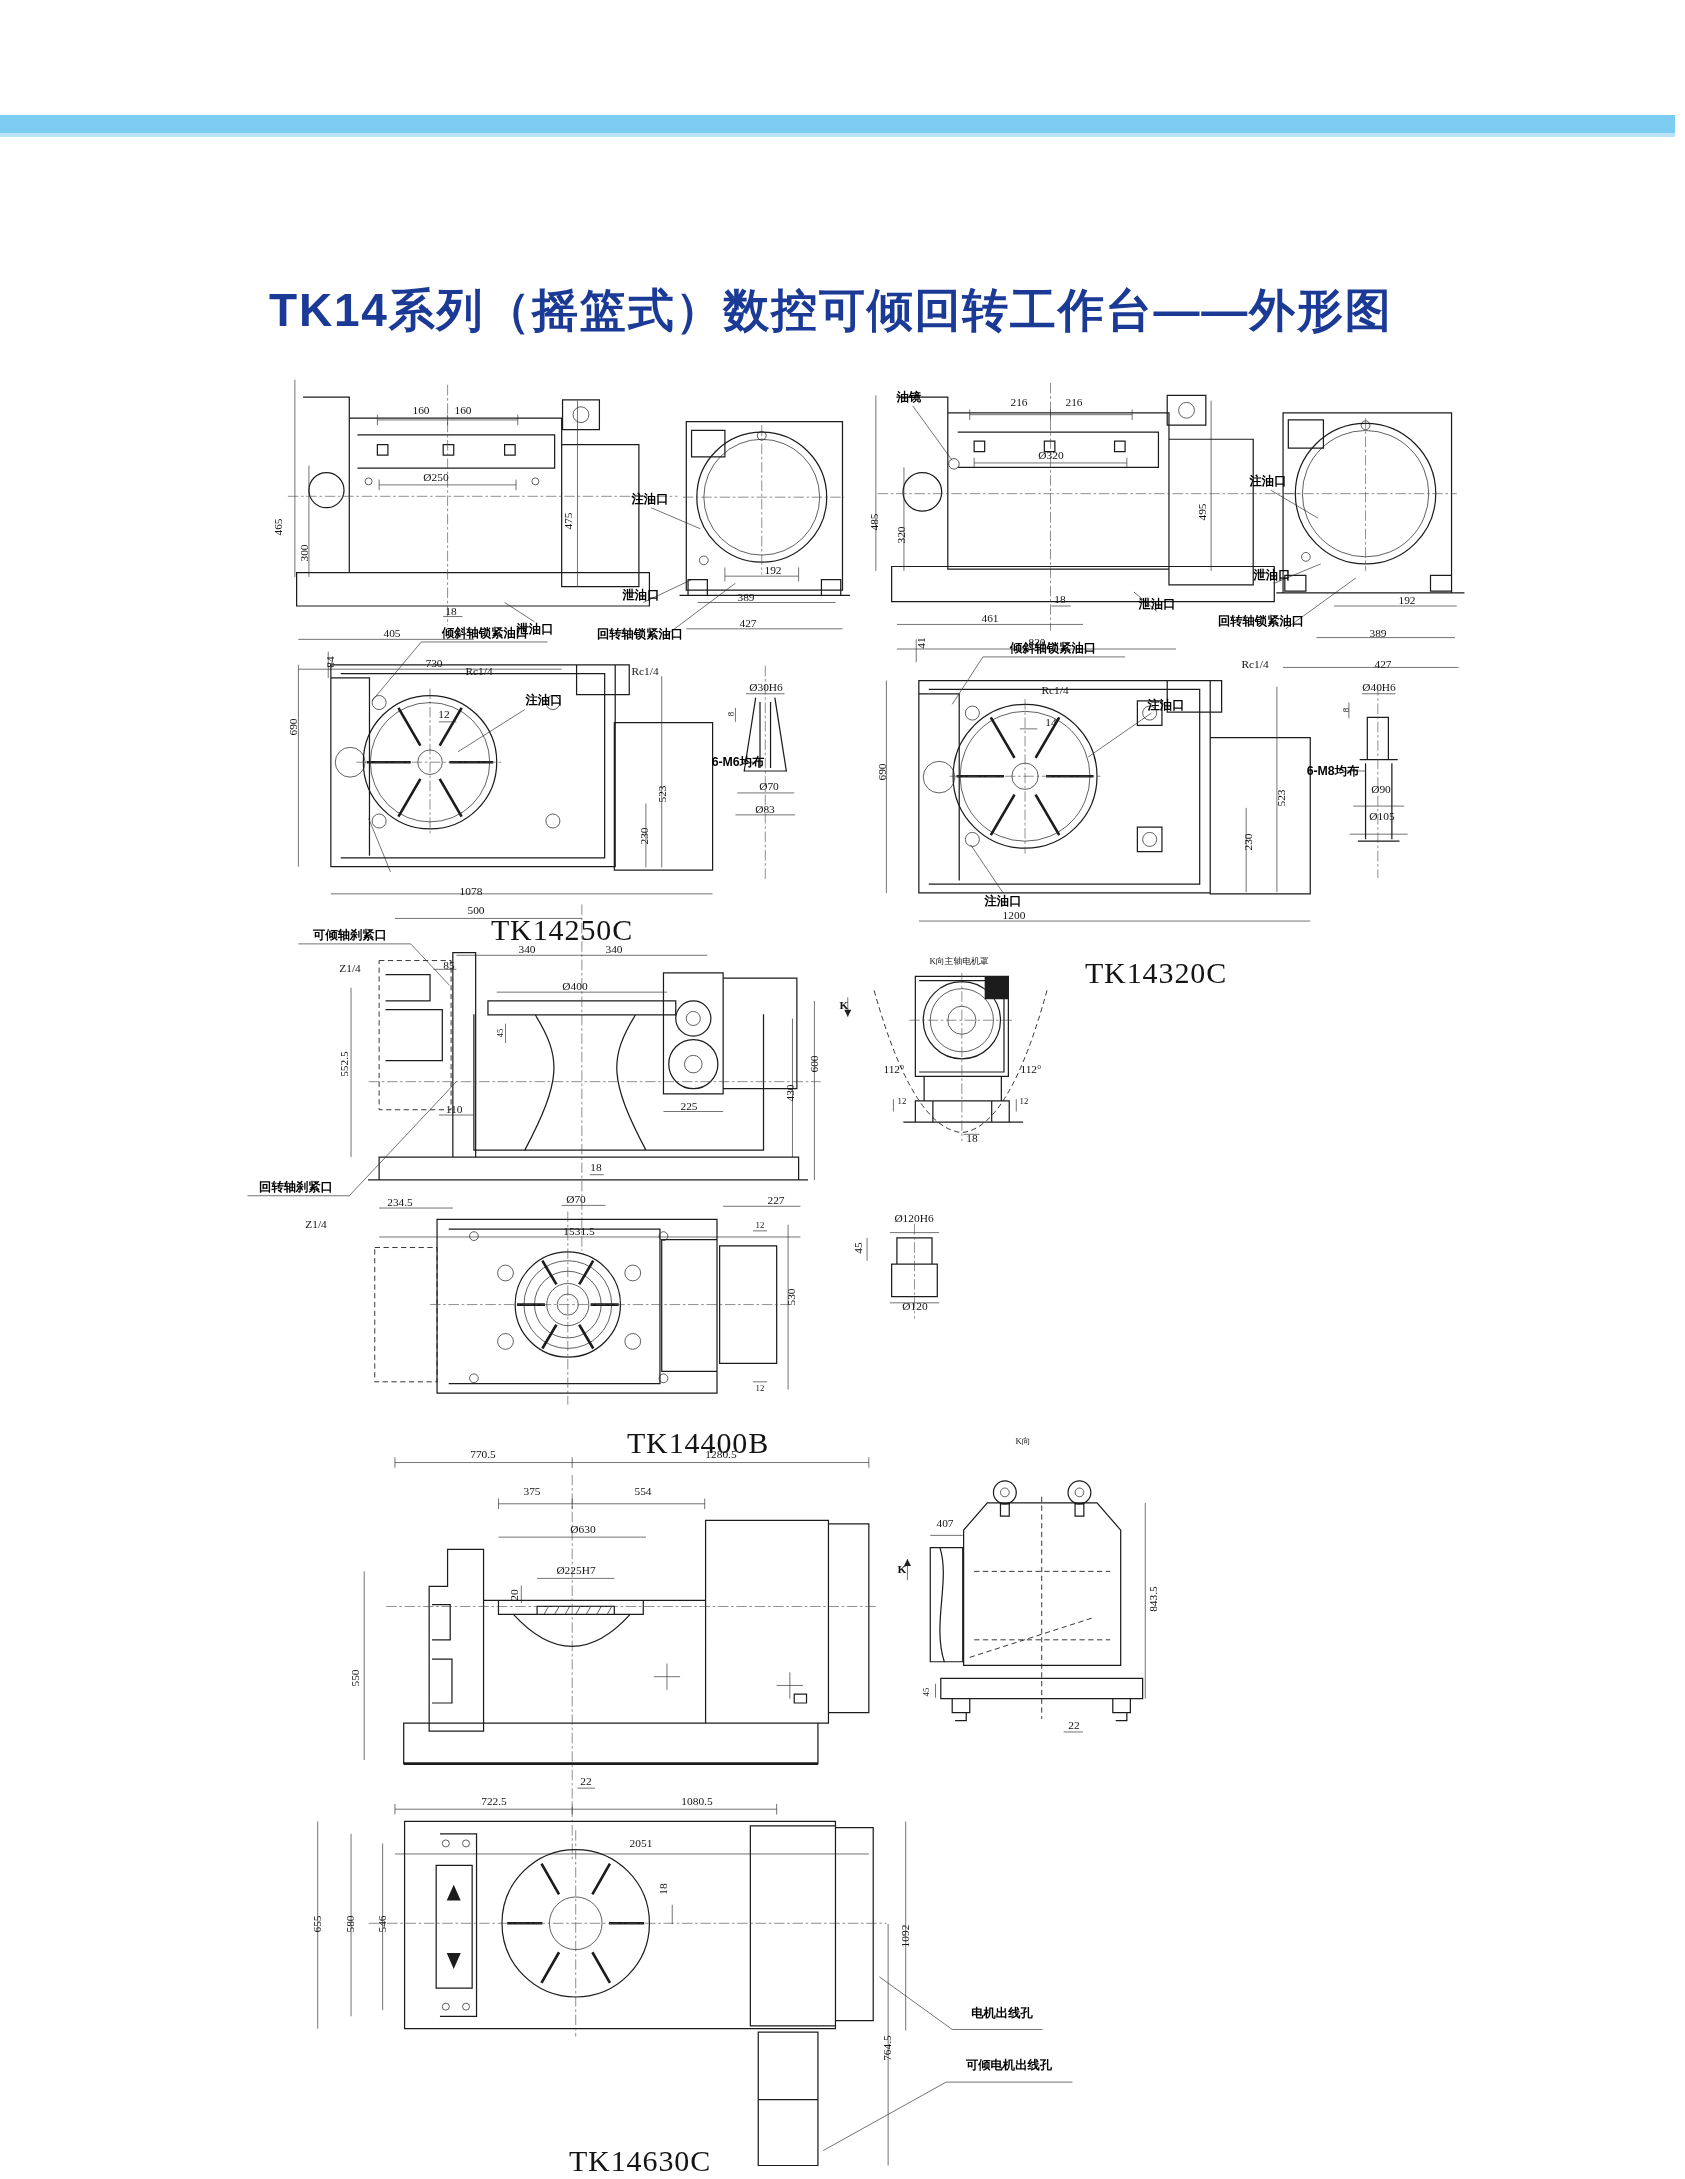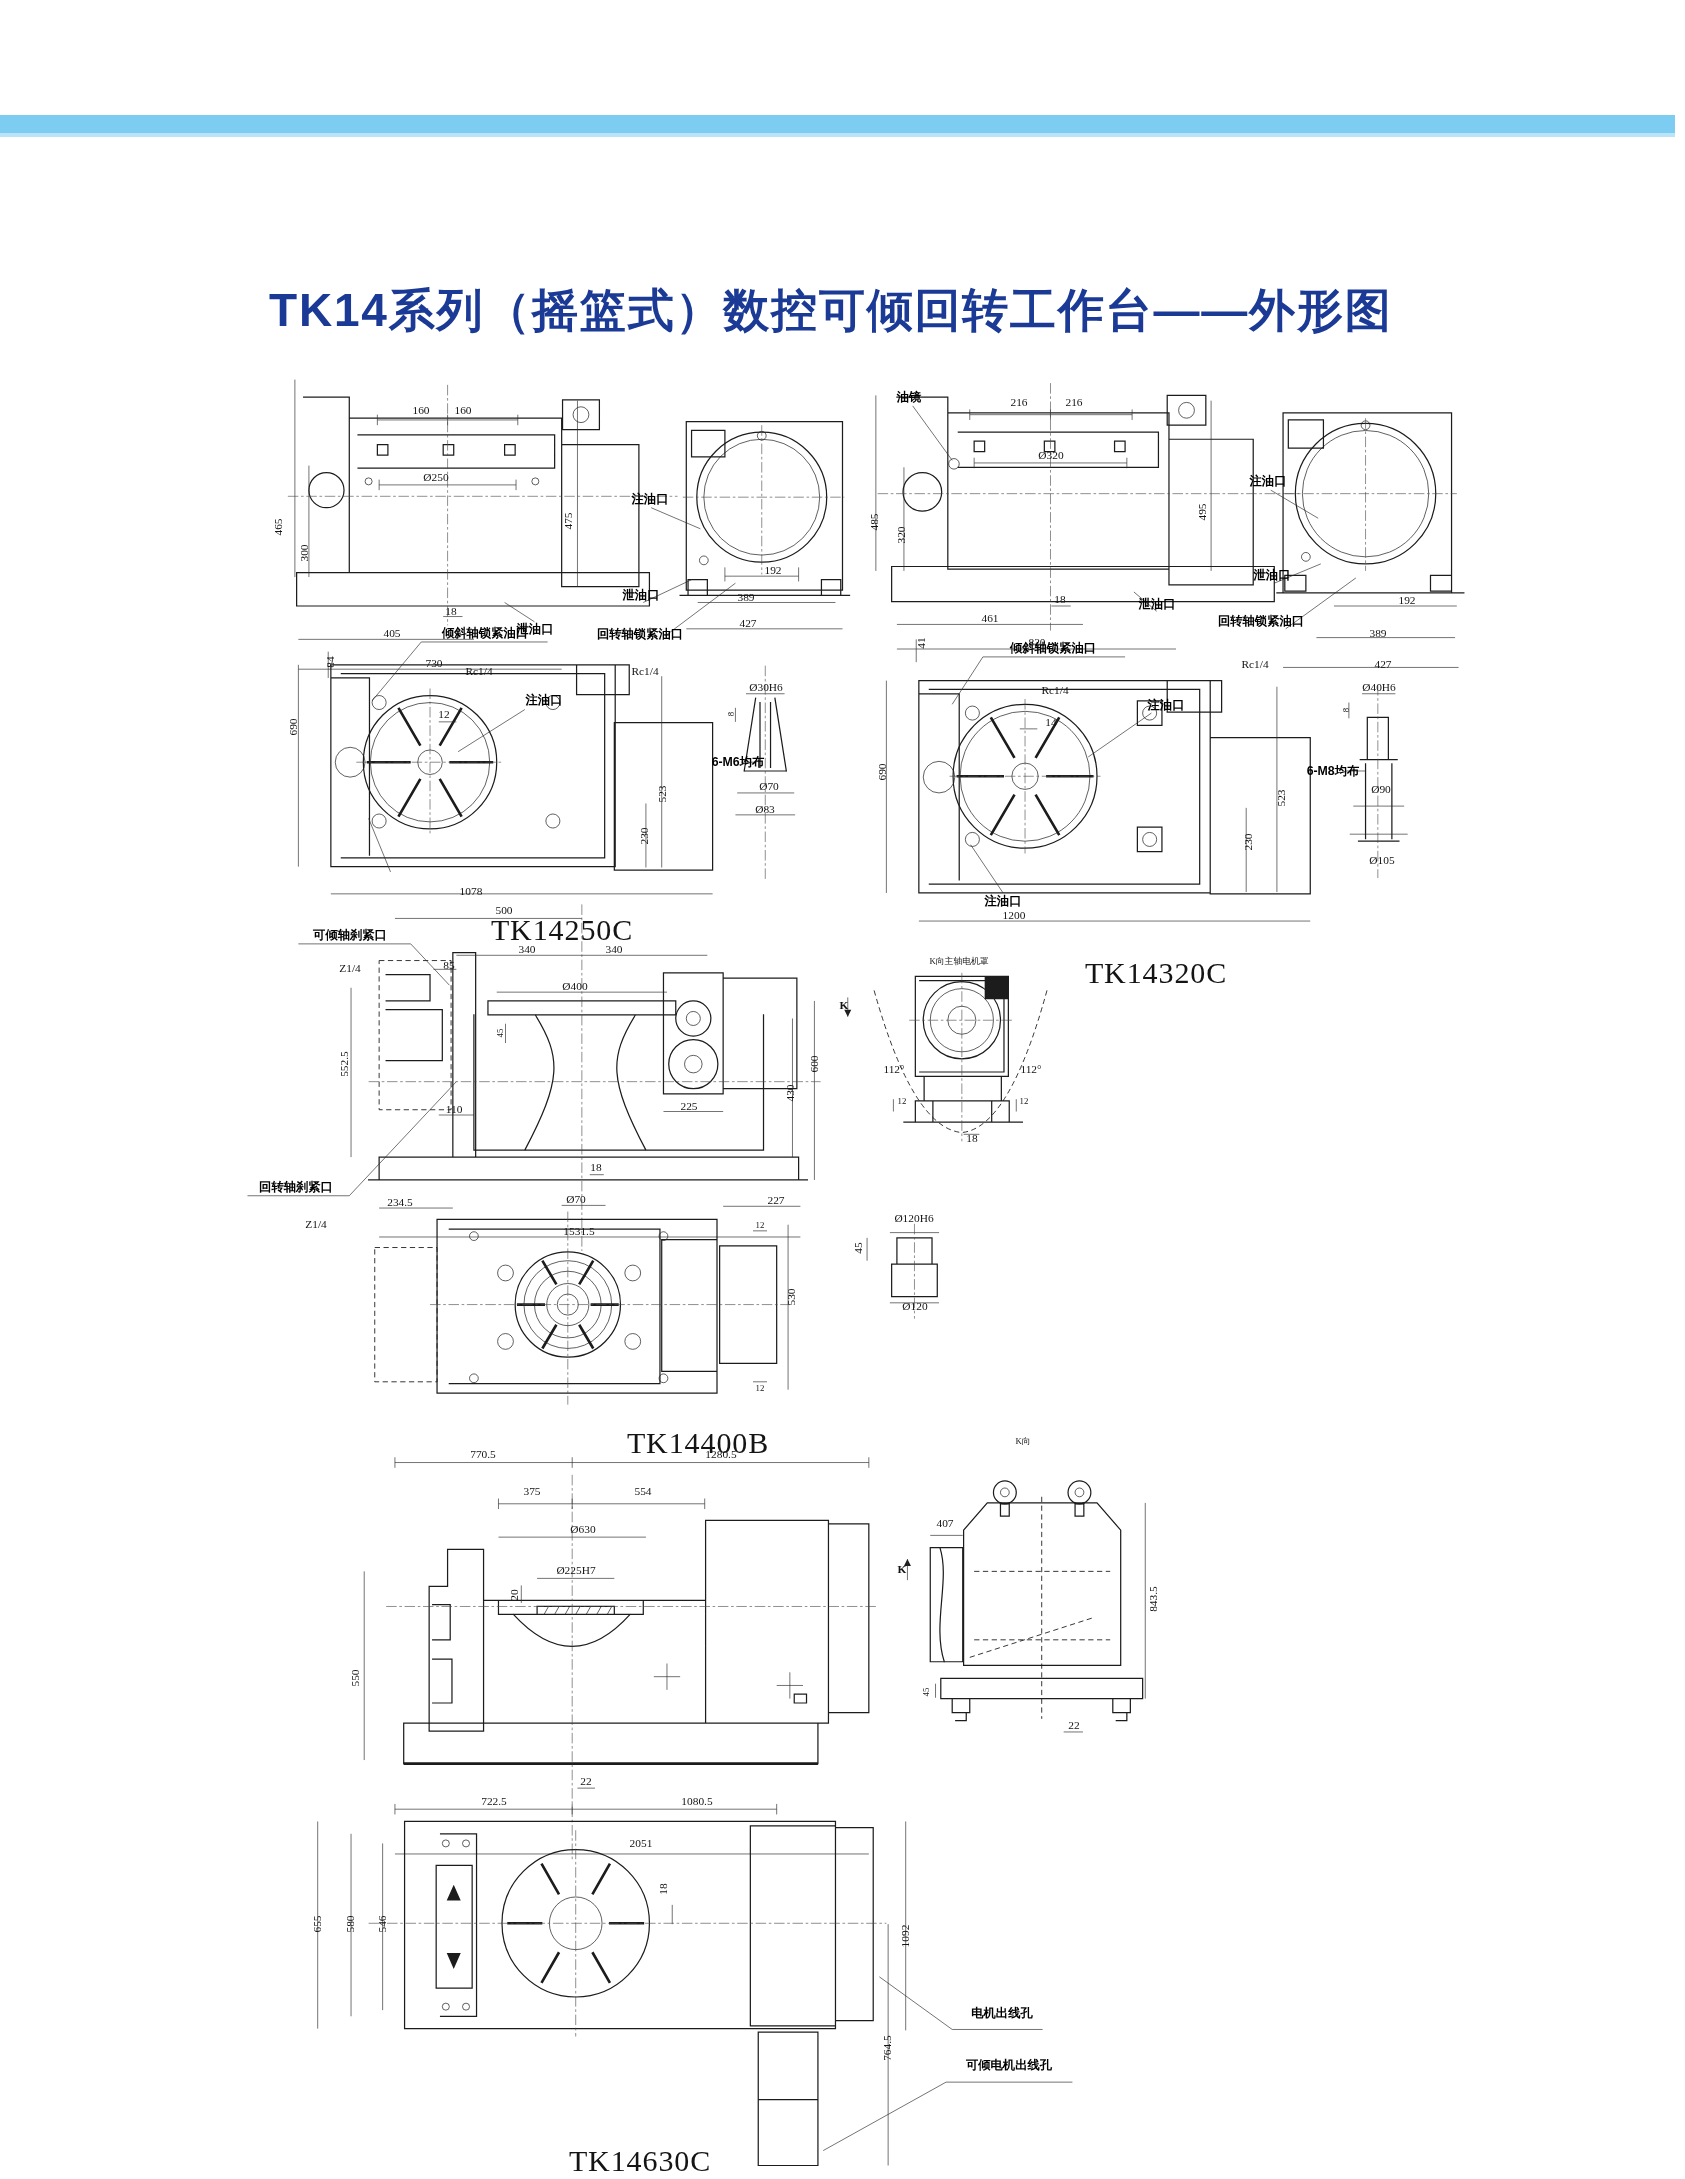--- a/index.html
+++ b/index.html
@@ -258,24 +258,24 @@
     <span class="ann dim r" style="left: 883px; top: 772px;">690</span>
     <span class="ann dim r" style="left: 1282px; top: 798px;">523</span>
     <span class="ann dim r" style="left: 1249px; top: 842px;">230</span>
     <span class="ann dim" style="left: 1014px; top: 916px;">1200</span>
     <span class="ann cjk" style="left: 1003px; top: 901px;">注油口</span>
     <span class="ann model" style="left: 1156px; top: 973px; text-align: right;">TK14320C</span>
     <span class="ann dim" style="left: 1379px; top: 688px;">Ø40H6</span>
     <span class="ann tiny r" style="left: 1346px; top: 710px;">8</span>
     <span class="ann cjk" style="left: 1333px; top: 771px;">6-M8均布</span>
     <span class="ann dim" style="left: 1381px; top: 790px;">Ø90</span>
-    <span class="ann dim" style="left: 1382px; top: 817px; margin-top: 44px;">Ø105</span>
+    <span class="ann dim" style="left: 1382px; top: 817px;">Ø105</span>
     <span class="ann cjk" style="left: 350px; top: 935px;">可倾轴刹紧口</span>
     <span class="ann dim" style="left: 350px; top: 969px;">Z1/4</span>
-    <span class="ann dim" style="left: 504px; top: 911px;">500</span>
+    <span class="ann dim" style="left: 476px; top: 911px;">500</span>
     <span class="ann dim" style="left: 527px; top: 950px;">340</span>
     <span class="ann dim" style="left: 614px; top: 950px;">340</span>
     <span class="ann dim" style="left: 575px; top: 987px;">Ø400</span>
     <span class="ann dim" style="left: 449px; top: 966px; text-align: center;">85</span>
     <span class="ann tiny r" style="left: 500px; top: 1033px;">45</span>
     <span class="ann dim r" style="left: 345px; top: 1064px;">552.5</span>
     <span class="ann dim" style="left: 454px; top: 1110px;">110</span>
     <span class="ann dim" style="left: 689px; top: 1107px;">225</span>
     <span class="ann dim r" style="left: 815px; top: 1064px;">600</span>
     <span class="ann dim r" style="left: 791px; top: 1093px;">430</span>

